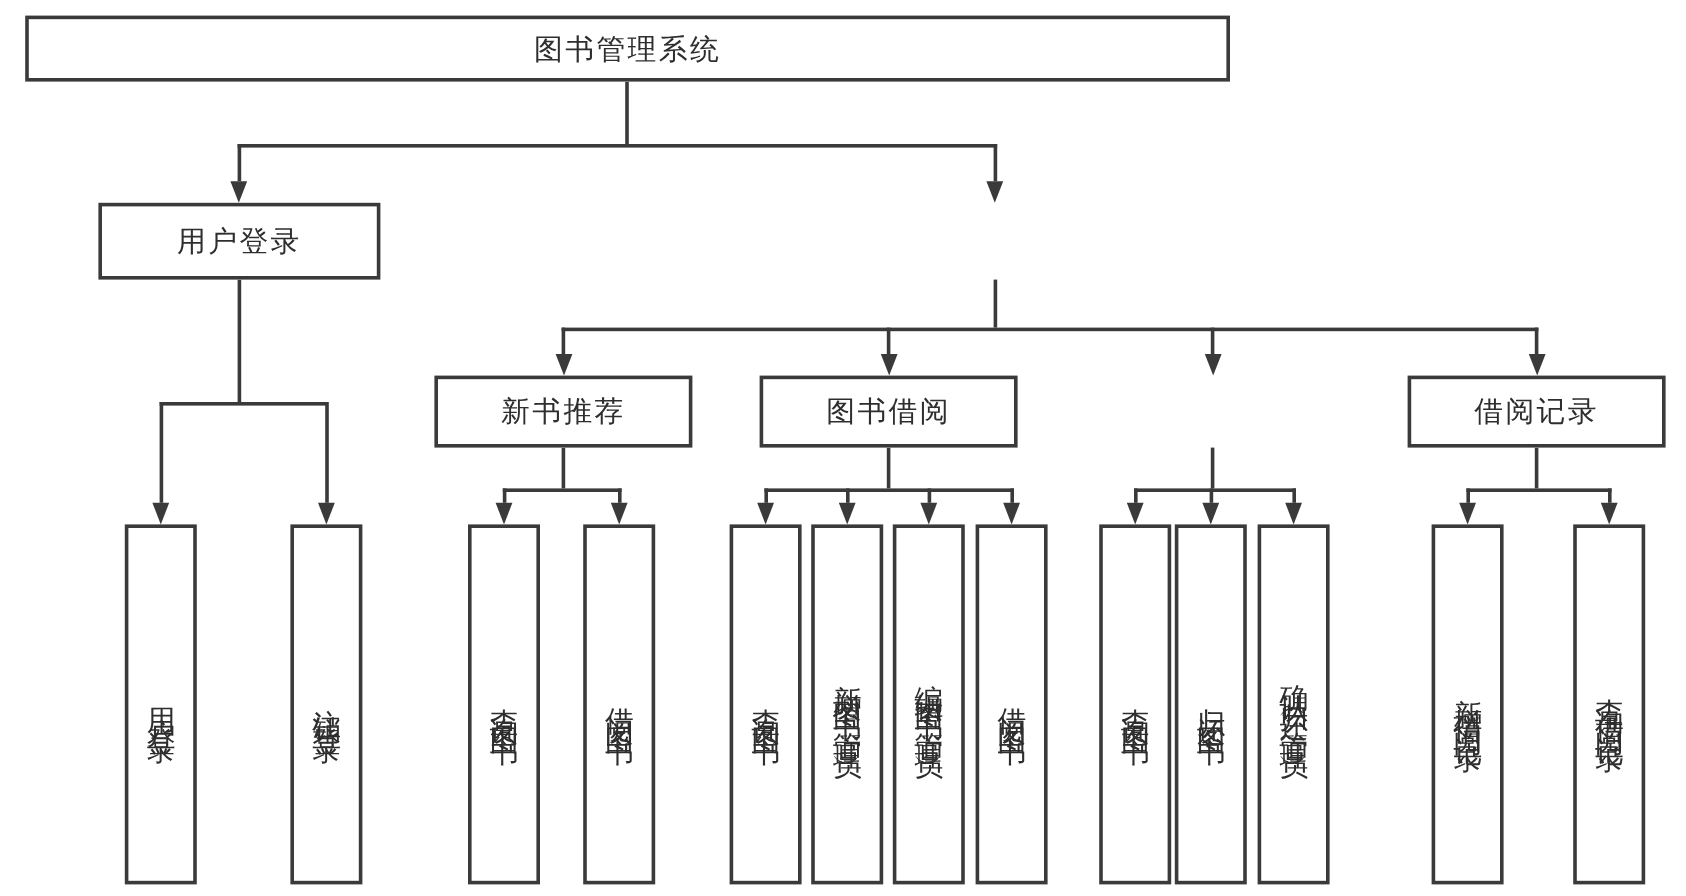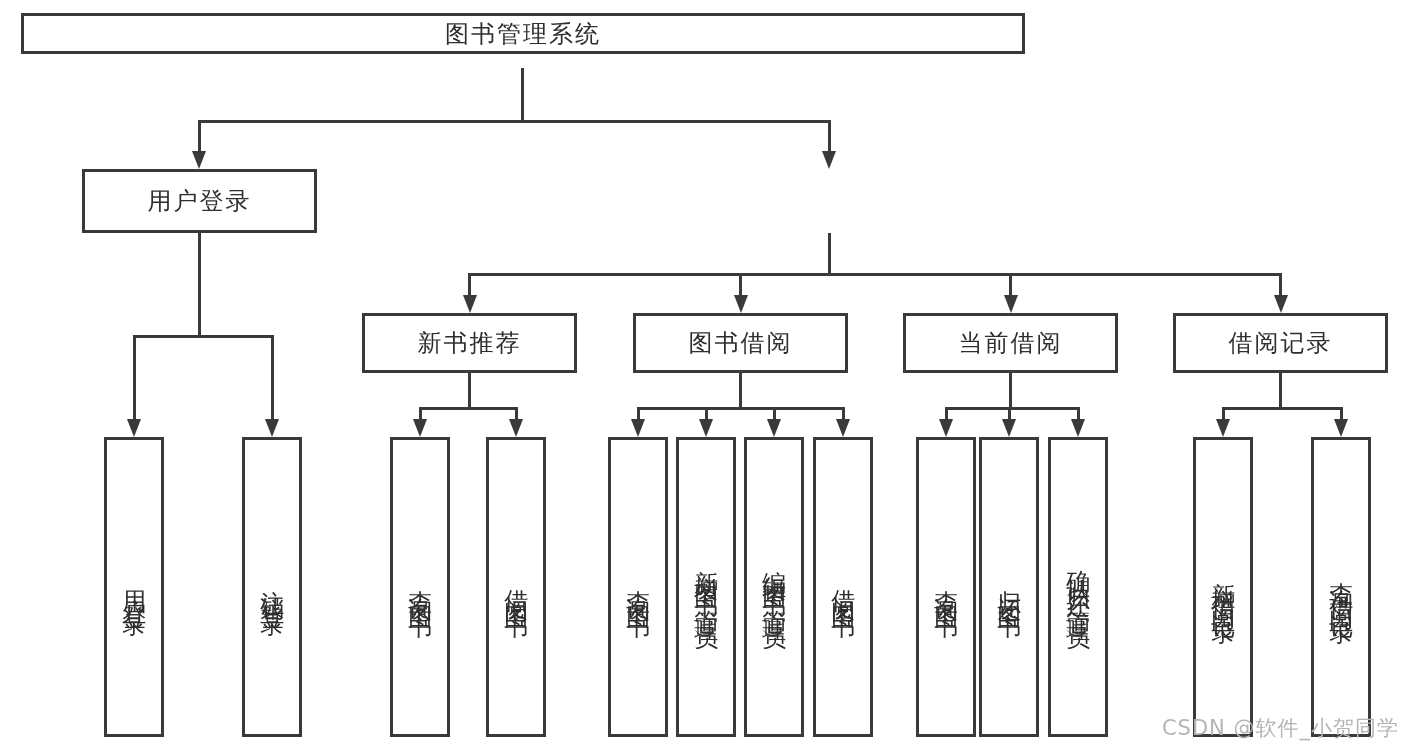--- a/index.html
+++ b/index.html
@@ -60,21 +60,21 @@
     letter-spacing:1px;
     z-index:3;
     white-space:nowrap;
   }
 </style>
 </head>
 <body>
 
 <div class="stage">
 
-  <div class="box" style="left:21px;top:13px;width:1004px;height:41px;">
+  <div class="box" style="left:21px;top:13px;width:1004px;height:55px;">
     <span>图书管理系统</span>
   </div>
 
   <div class="vline" style="left:521px;top:68px;height:52px;"></div>
   <div class="hline" style="left:198px;top:120px;width:633px;"></div>
   <div class="vline" style="left:198px;top:120px;height:31px;"></div>
   <div class="tri" style="left:192px;top:151px;"></div>
   <div class="vline" style="left:828px;top:120px;height:31px;"></div>
   <div class="tri" style="left:822px;top:151px;"></div>
 
@@ -98,23 +98,20 @@
   <div class="vline" style="left:1009px;top:273px;height:22px;"></div>
   <div class="tri" style="left:1004px;top:295px;"></div>
   <div class="vline" style="left:1279px;top:273px;height:22px;"></div>
   <div class="tri" style="left:1274px;top:295px;"></div>
 
   <div class="box" style="left:633px;top:313px;width:215px;height:60px;">
     <span>图书借阅</span>
   </div>
   <div class="box" style="left:362px;top:313px;width:215px;height:60px;">
     <span>新书推荐</span>
-  </div>
-  <div class="box" style="left:903px;top:313px;width:215px;height:60px;">
-    <span>当前借阅</span>
   </div>
   <div class="box" style="left:1173px;top:313px;width:215px;height:60px;">
     <span>借阅记录</span>
   </div>
 
   <div class="vline" style="left:468px;top:373px;height:34px;"></div>
   <div class="hline" style="left:419px;top:407px;width:99px;"></div>
   <div class="vline" style="left:419px;top:407px;height:12px;"></div>
   <div class="tri" style="left:413px;top:419px;"></div>
   <div class="vline" style="left:515px;top:407px;height:12px;"></div>
@@ -184,15 +181,14 @@
     <span>确认归还（管理员）</span>
   </div>
 
   <div class="box leaf" style="left:1193px;top:437px;width:60px;height:300px;">
     <span>新增借阅记录</span>
   </div>
   <div class="box leaf" style="left:1311px;top:437px;width:60px;height:300px;">
     <span>查询借阅记录</span>
   </div>
 
-  <div class="watermark">CSDN @软件_小贺同学</div>
 
 </div>
 
 </body></html>

